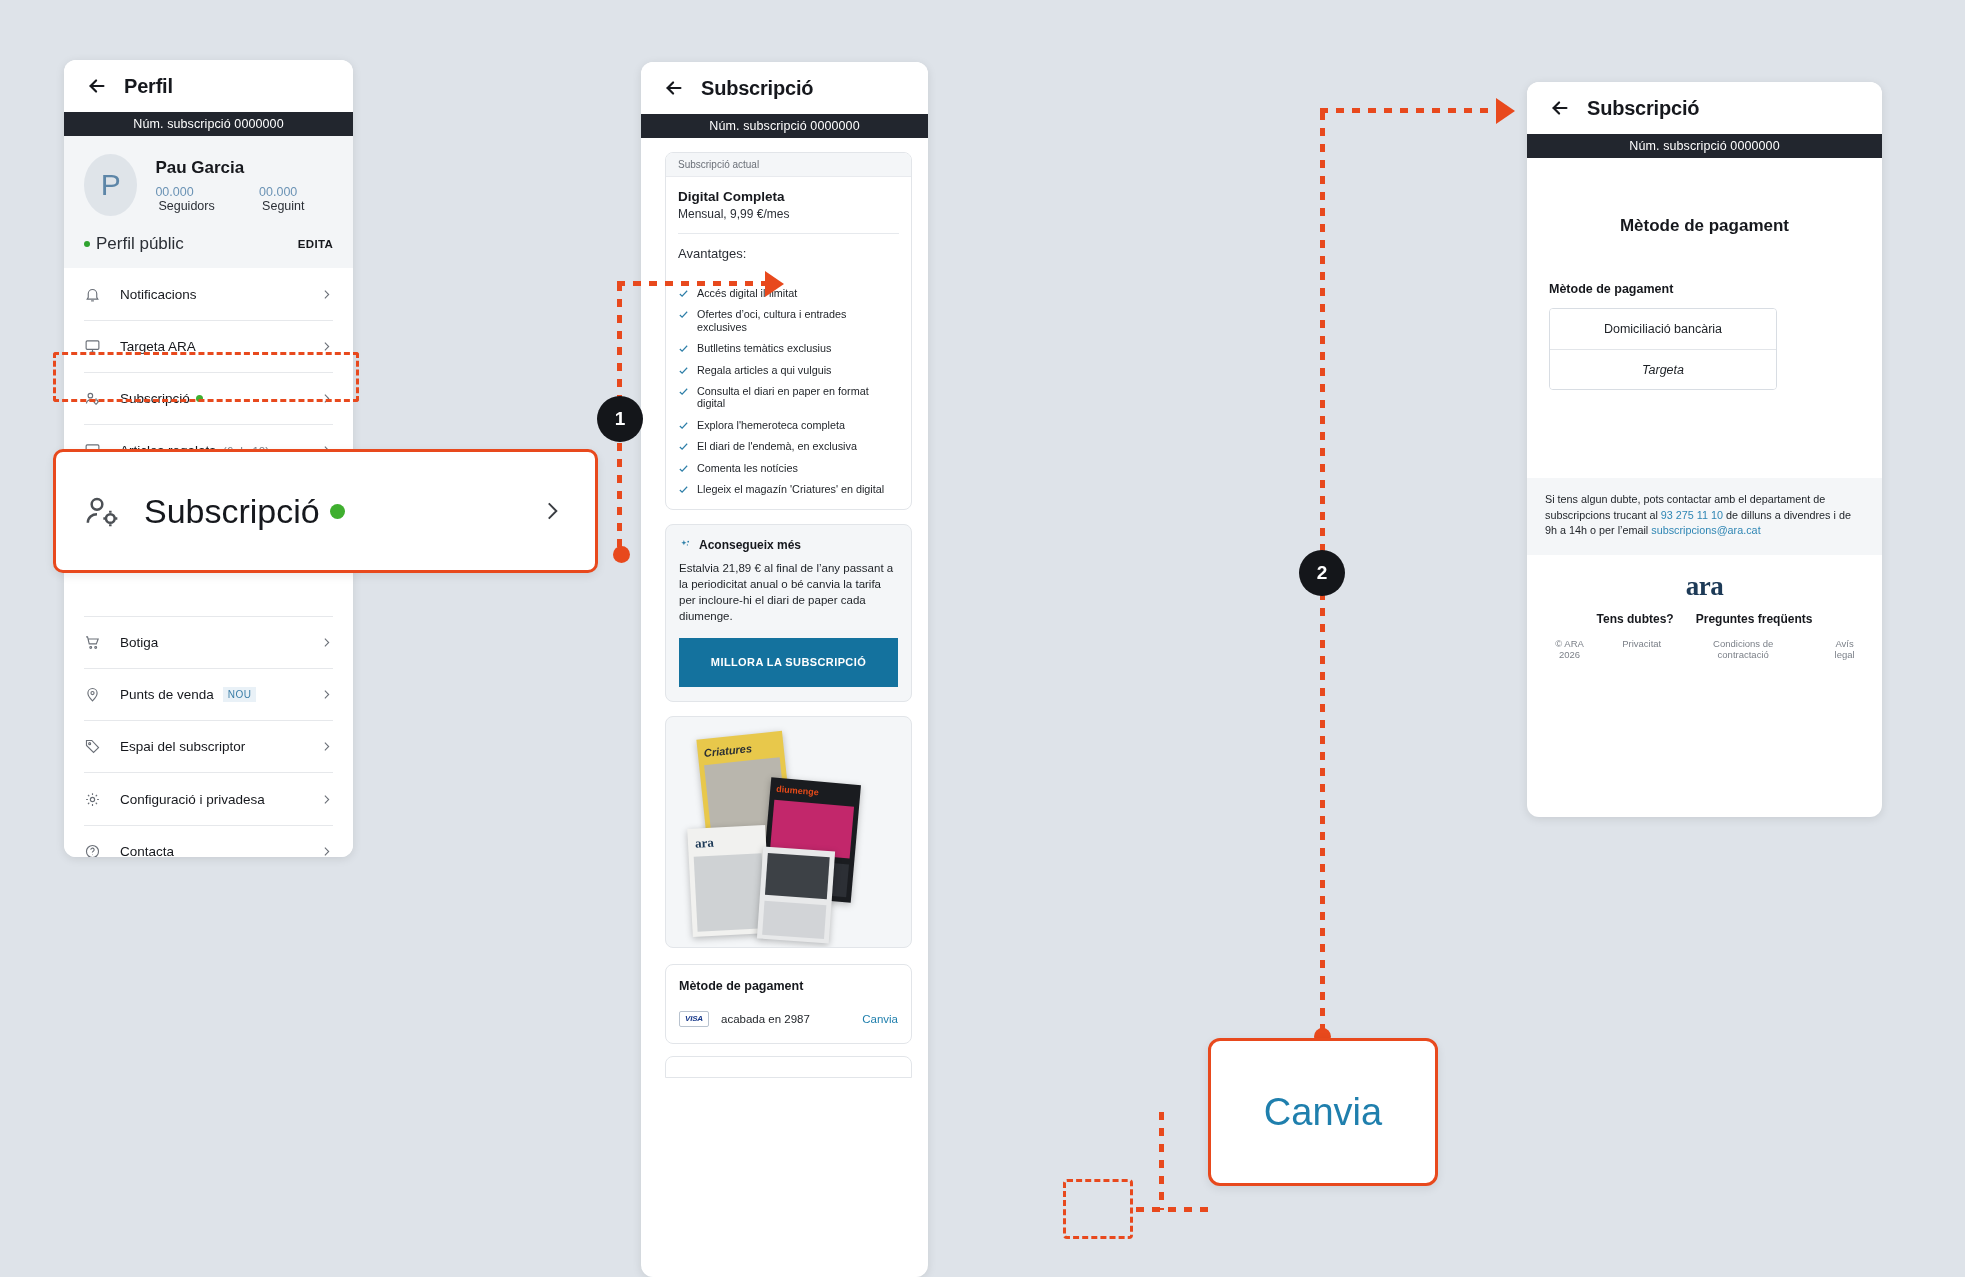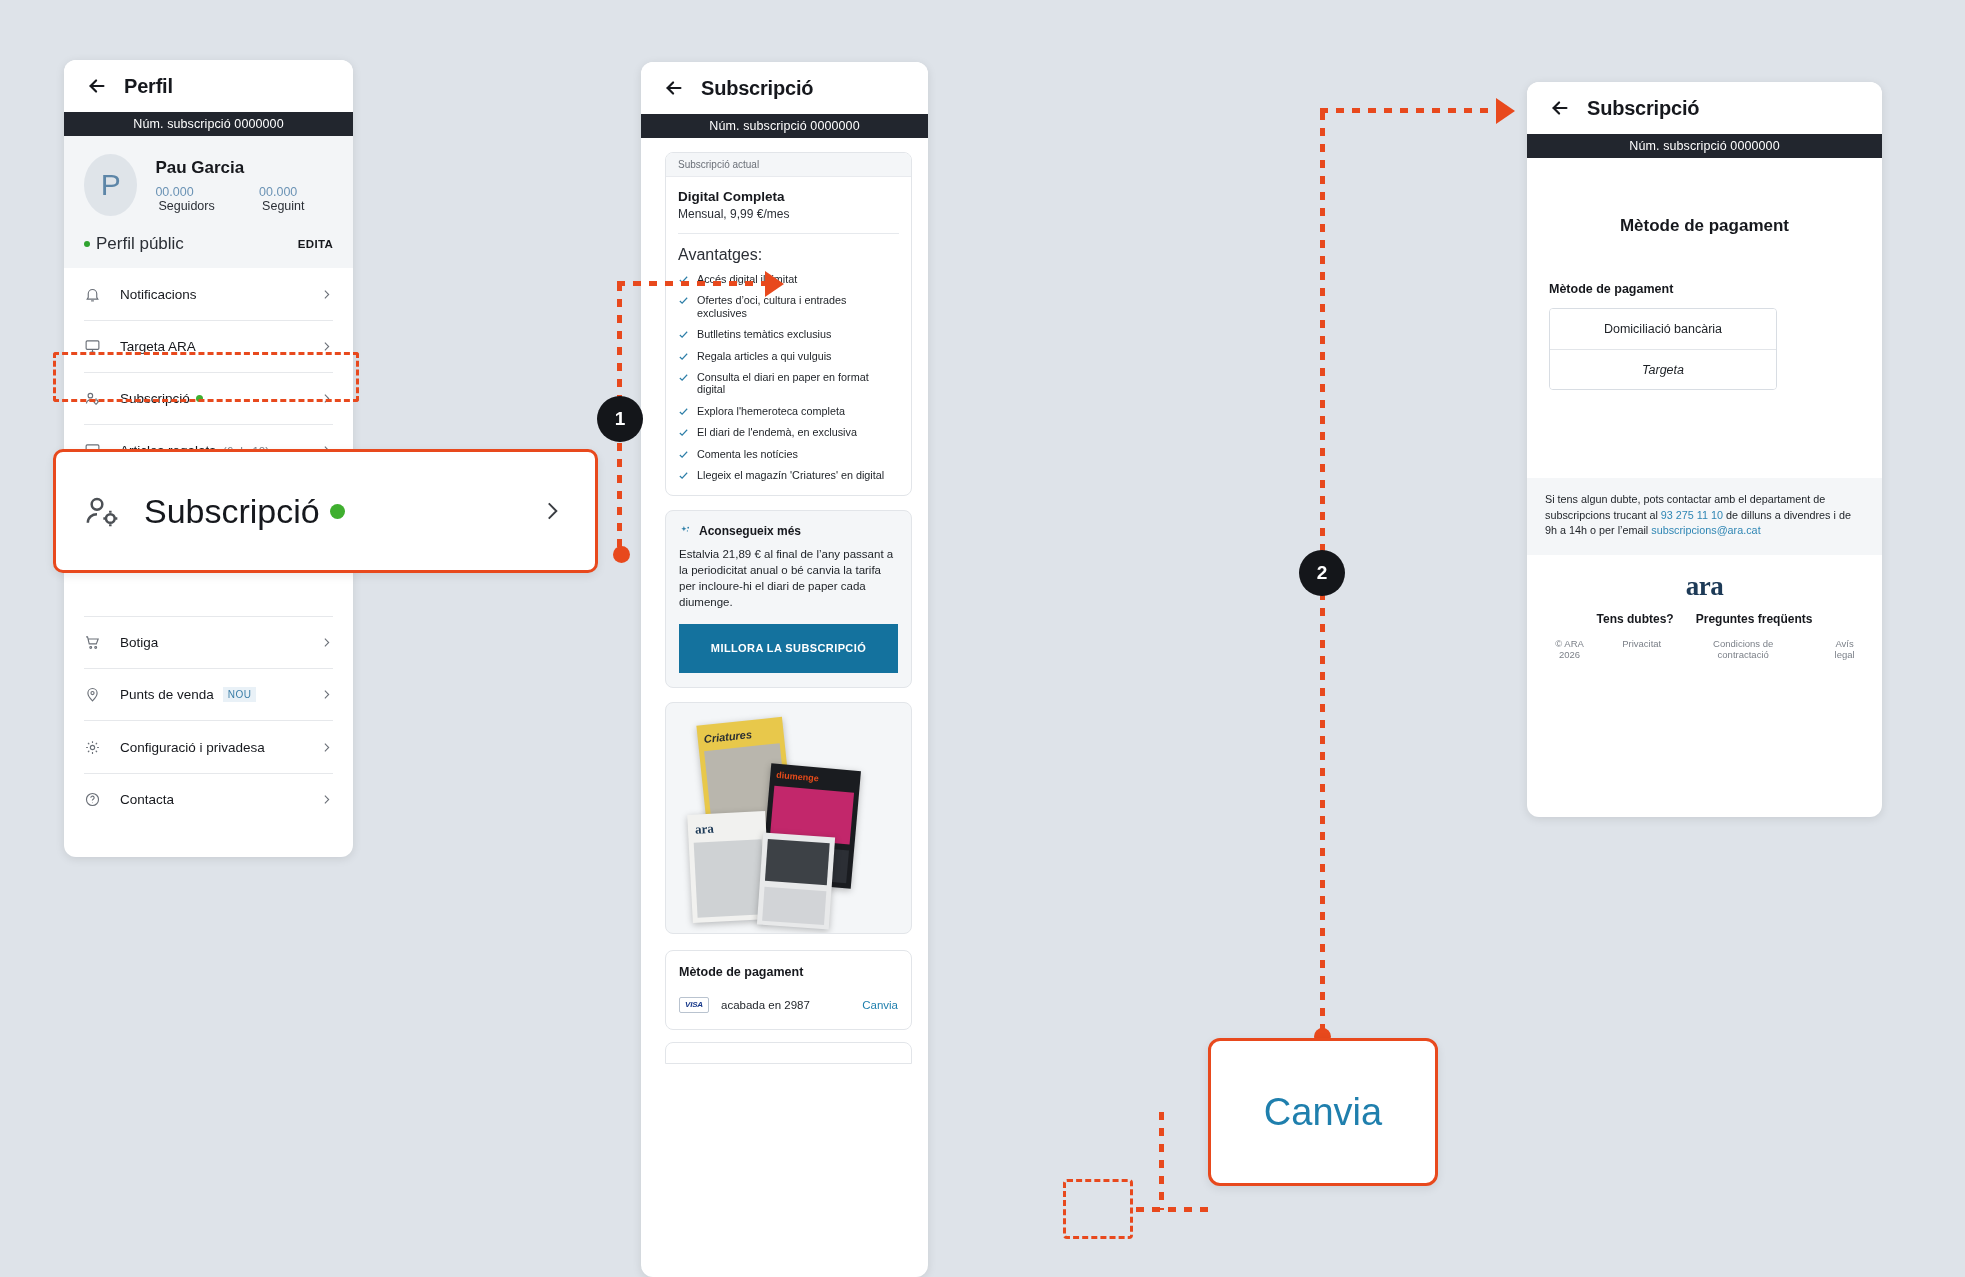--- a/index.html
+++ b/index.html
@@ -121,21 +121,21 @@
     overflow: hidden; margin-bottom: 14px;
   }
   .card-eyebrow {
     background: #f4f6f8; padding: 6px 12px;
     font-size: 10px; color: #6b7078; border-bottom: 1px solid #e8eaee;
   }
   .plan-name { font-size: 13.5px; font-weight: bold; color: #16181d; }
   .plan-price { font-size: 12px; color: #2b2f36; margin-top: 3px; }
   .card-pad { padding: 12px 12px; }
   .hr-soft { height: 1px; background: #e6e9ed; margin: 12px 0; }
-  .adv-title { font-size: 16px; color: #2b2f36; margin-bottom: 9px; }
+  .adv-title { font-size: 13px; color: #2b2f36; margin-bottom: 26px; }
   .adv-item { display: flex; align-items: flex-start; gap: 8px; margin-bottom: 9px; }
   .adv-item:last-child { margin-bottom: 2px; }
   .check { color: #2e7fa8; flex: 0 0 auto; margin-top: 1px; }
   .check svg { width: 11px; height: 11px; display: block; }
   .adv-text { font-size: 10.8px; color: #1d2126; line-height: 1.15; }
 
   .promo { background: #f4f6f8; border: 1px solid #e2e5e9; border-radius: 8px; padding: 13px 13px 14px 13px; margin-bottom: 14px; }
   .promo-head { display: flex; align-items: center; gap: 7px; margin-bottom: 9px; }
   .promo-head .spark { color: #2e7fa8; }
   .promo-head .spark svg { width: 13px; height: 13px; display: block; }
@@ -364,20 +364,34 @@
         </span>
         <span class="menu-label">Punts de venda</span>
         <span class="badge-nou">NOU</span>
         <span class="chev">
           <svg viewBox="0 0 24 24" fill="none" stroke="currentColor" stroke-width="2">
               <path d="M9 5l7 7-7 7"></path>
             </svg>
         </span>
       </div>
 
+      <div class="menu-row">
+        <span class="menu-ico">
+          <svg viewBox="0 0 24 24" fill="none" stroke="currentColor" stroke-width="1.6">
+              <path d="M20.5 13.5l-7 7-10-10V3.5H11l9.5 10z"></path>
+              <circle cx="8" cy="8" r="1.4"></circle>
+            </svg>
+        </span>
+        <span class="menu-label">Espai del subscriptor</span>
+        <span class="chev">
+          <svg viewBox="0 0 24 24" fill="none" stroke="currentColor" stroke-width="2">
+              <path d="M9 5l7 7-7 7"></path>
+            </svg>
+        </span>
+      </div>
       <div class="thick-sep"></div>
 
       <div class="menu-row" style="border-top:none">
         <span class="menu-ico">
           <svg viewBox="0 0 24 24" fill="none" stroke="currentColor" stroke-width="1.6">
               <circle cx="12" cy="12" r="3"></circle>
               <path d="M12 3v2.5M12 18.5V21M3 12h2.5M18.5 12H21M5.6 5.6l1.8 1.8M16.6 16.6l1.8 1.8M18.4 5.6l-1.8 1.8M7.4 16.6l-1.8 1.8"></path>
             </svg>
         </span>
         <span class="menu-label">Configuració i privadesa</span>

